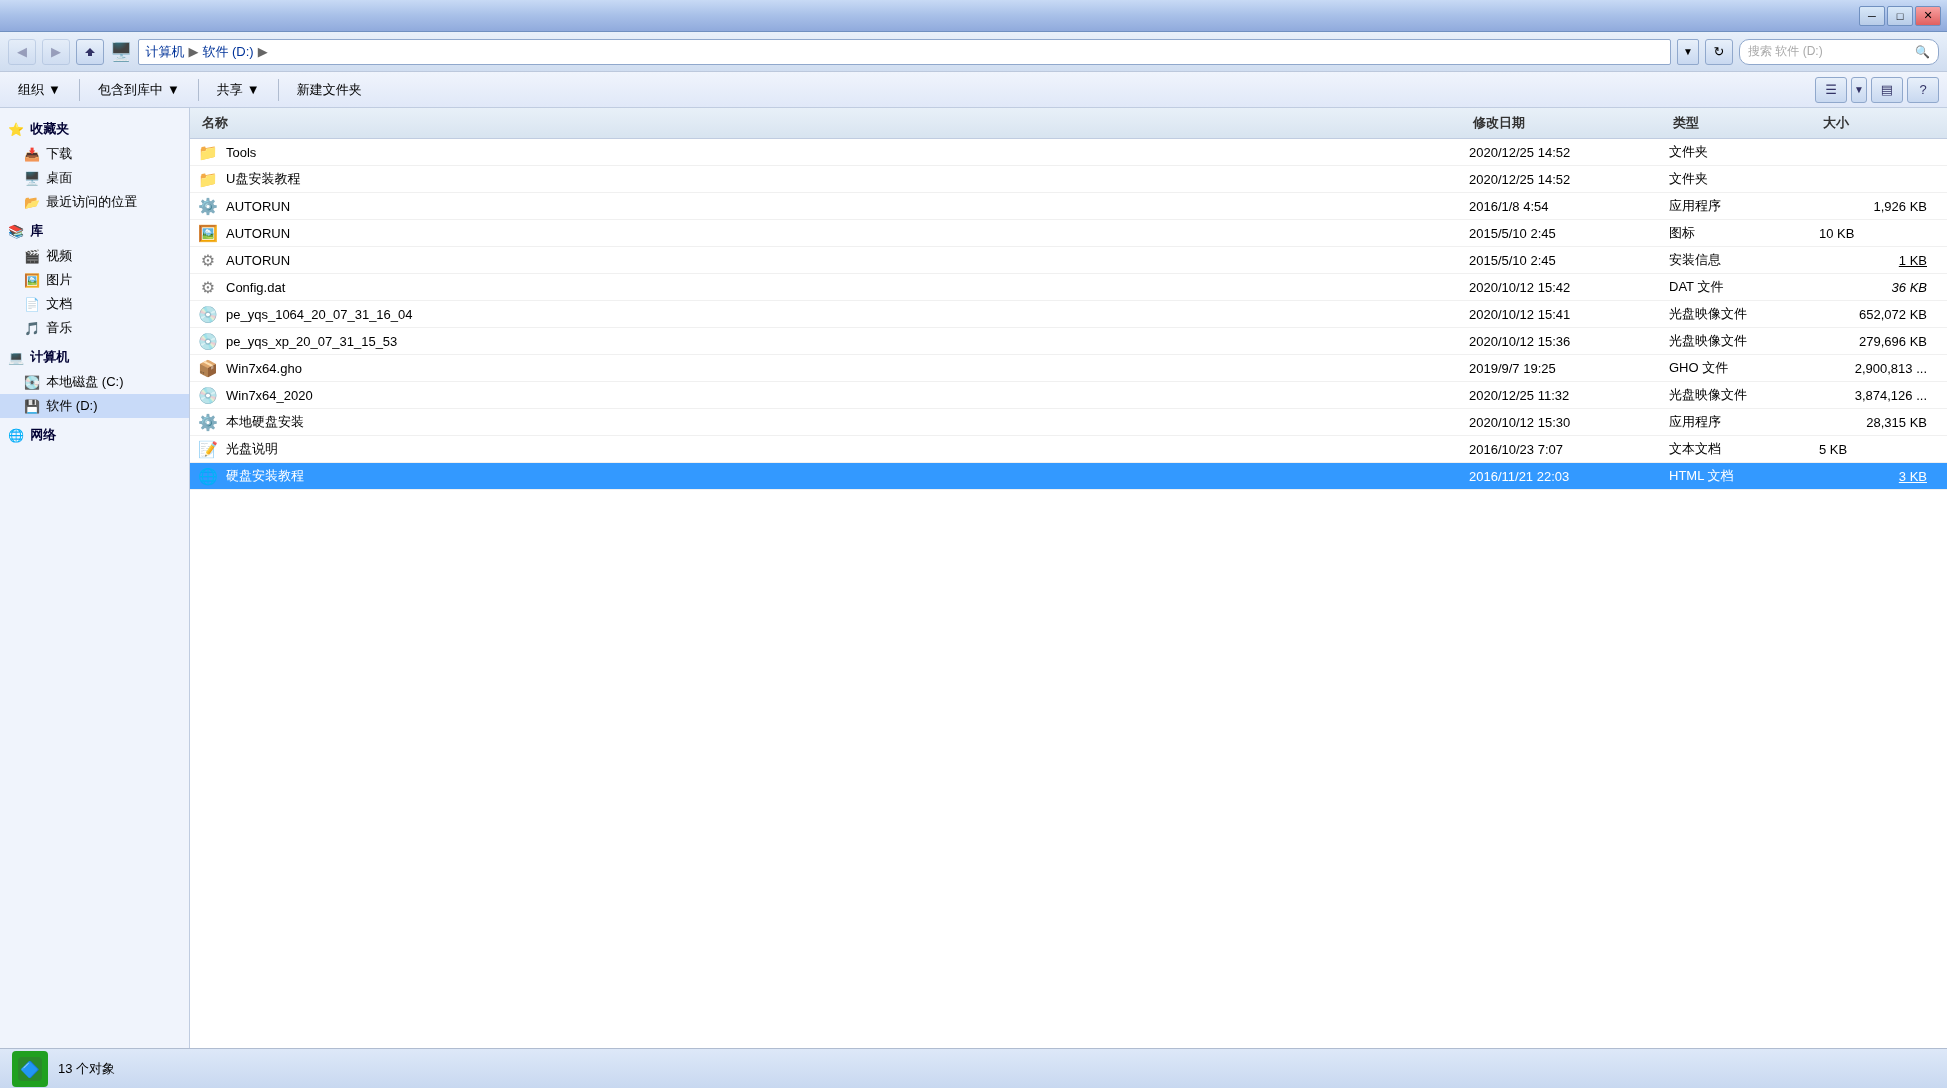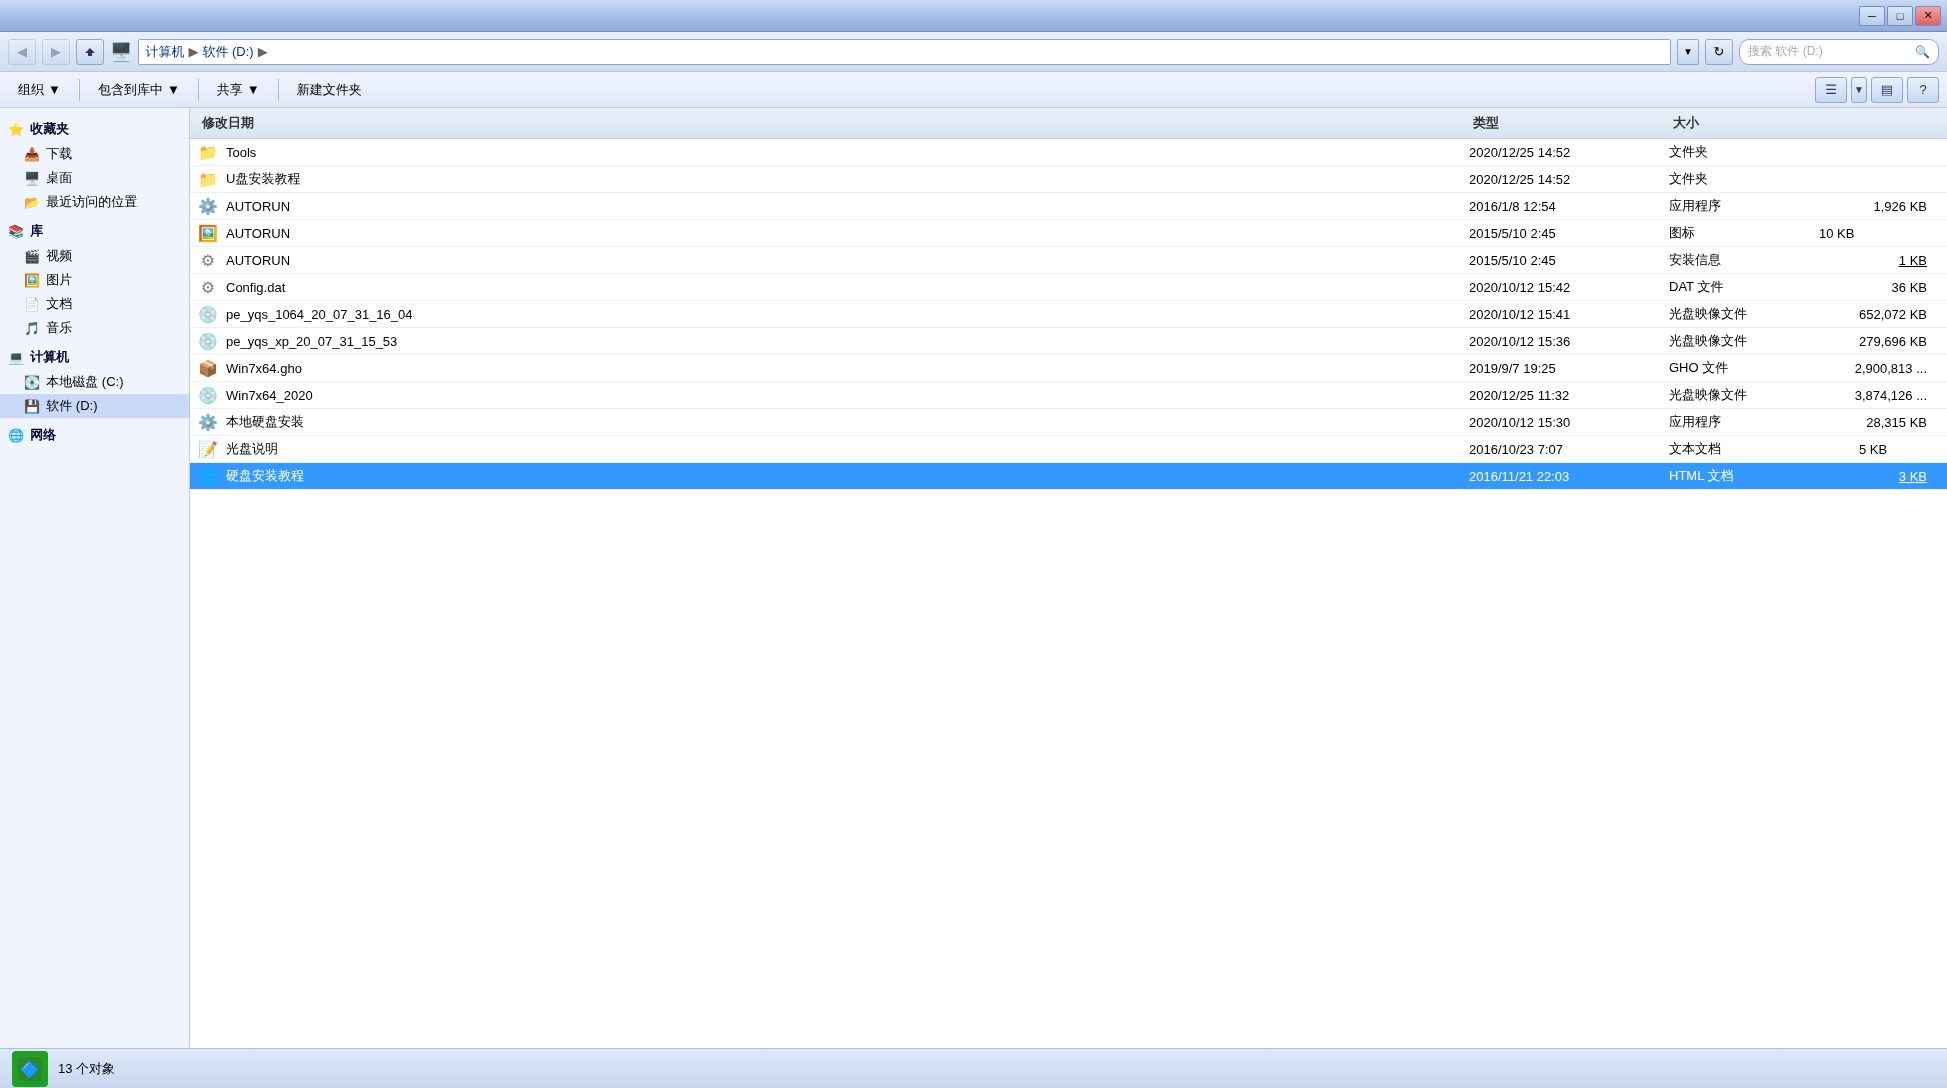--- a/index.html
+++ b/index.html
@@ -412,20 +412,21 @@
       <div class="sidebar-section-header">
         <span>🌐</span>
         <span>网络</span>
       </div>
     </div>
 
   </div>
 
   <div class="file-list-container">
     <div class="file-list-header">
+      <span>名称</span>
       <span>修改日期</span>
       <span>类型</span>
       <span>大小</span>
     </div>
     <div id="file-rows-container">
         <div class="file-row">
     <div class="file-name-cell">
       <span class="file-icon folder">📁</span>
       <span>Tools</span>
     </div>
@@ -440,21 +441,21 @@
     </div>
     <span>2020/12/25 14:52</span>
     <span>文件夹</span>
     <span style="text-align:right; padding-right:12px;"></span>
   </div>
         <div class="file-row">
     <div class="file-name-cell">
       <span class="file-icon exe">⚙️</span>
       <span>AUTORUN</span>
     </div>
-    <span>2016/1/8 12:54</span>
+    <span>2016/1/8 4:54</span>
     <span>应用程序</span>
     <span style="text-align:right; padding-right:12px;">1,926 KB</span>
   </div>
         <div class="file-row">
     <div class="file-name-cell">
       <span class="file-icon img">🖼️</span>
       <span>AUTORUN</span>
     </div>
     <span>2015/5/10 2:45</span>
     <span>图标</span>
@@ -469,21 +470,21 @@
     <span>安装信息</span>
     <span style="text-align:right; padding-right:12px;text-decoration:underline;">1 KB</span>
   </div>
         <div class="file-row">
     <div class="file-name-cell">
       <span class="file-icon config">⚙</span>
       <span>Config.dat</span>
     </div>
     <span>2020/10/12 15:42</span>
     <span>DAT 文件</span>
-    <span style="text-align:right; padding-right:12px;">36 KB</span>
+    <span style="text-align:right; padding-right:12px;font-style:italic;">36 KB</span>
   </div>
         <div class="file-row">
     <div class="file-name-cell">
       <span class="file-icon iso">💿</span>
       <span>pe_yqs_1064_20_07_31_16_04</span>
     </div>
     <span>2020/10/12 15:41</span>
     <span>光盘映像文件</span>
     <span style="text-align:right; padding-right:12px;">652,072 KB</span>
   </div>
@@ -523,21 +524,21 @@
     <span>应用程序</span>
     <span style="text-align:right; padding-right:12px;">28,315 KB</span>
   </div>
         <div class="file-row">
     <div class="file-name-cell">
       <span class="file-icon txt">📝</span>
       <span>光盘说明</span>
     </div>
     <span>2016/10/23 7:07</span>
     <span>文本文档</span>
-    <span style="text-align:center; padding-right:12px;">5 KB</span>
+    <span style="text-align:left; padding-right:12px;">5 KB</span>
   </div>
         <div class="file-row selected">
     <div class="file-name-cell">
       <span class="file-icon html">🌐</span>
       <span>硬盘安装教程</span>
     </div>
     <span>2016/11/21 22:03</span>
     <span>HTML 文档</span>
     <span style="text-align:right; padding-right:12px;text-decoration:underline;">3 KB</span>
   </div>

